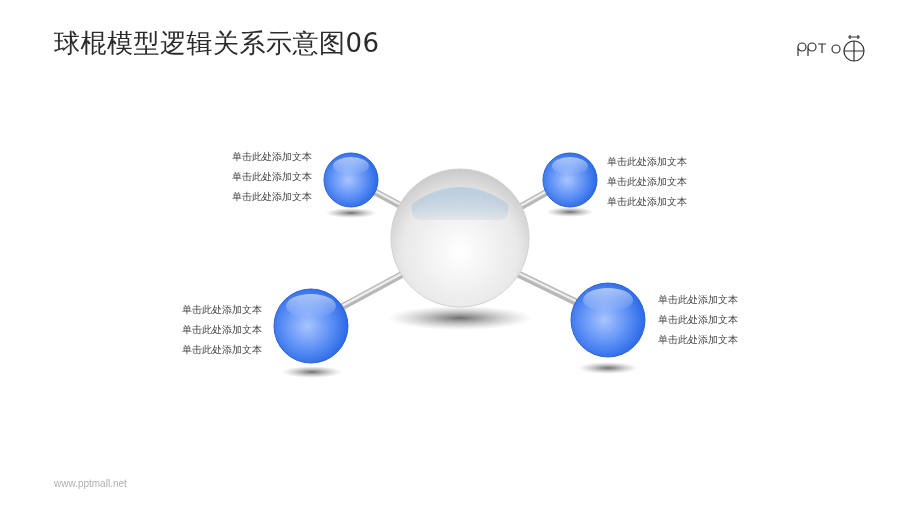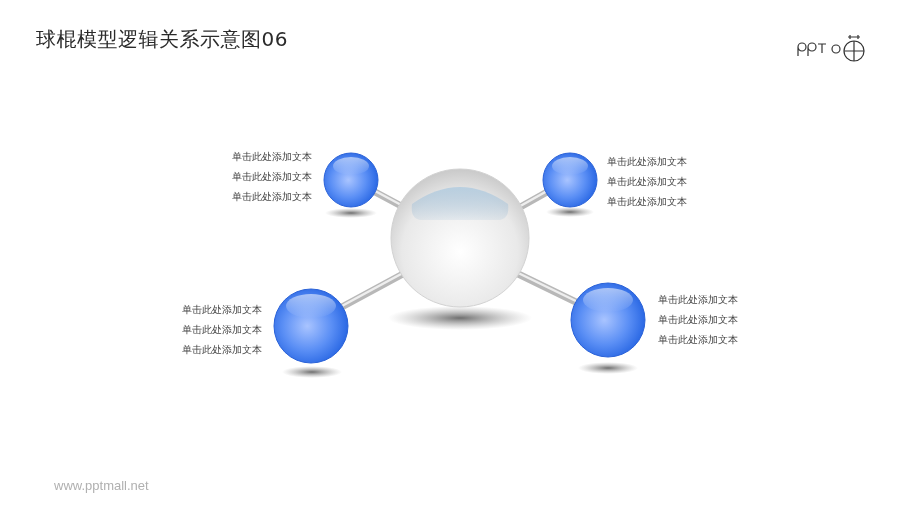--- a/index.html
+++ b/index.html
@@ -1,19 +1,19 @@
 <!DOCTYPE html>
 <html><head>
 <meta charset="utf-8">
 <style>
   html,body{margin:0;padding:0;}
   body{width:900px;height:506px;background:#fff;position:relative;overflow:hidden;font-family:"DejaVu Sans","Liberation Sans",sans-serif;}
-  .title{position:absolute;left:36px;top:26px;font-size:20px;color:#2b2b2b;letter-spacing:0.5px;}
+  .title{position:absolute;left:54px;top:26px;font-size:26px;color:#2b2b2b;letter-spacing:0.5px;}
   .logo{position:absolute;left:796px;top:32px;width:76px;height:34px;}
-  .footer{position:absolute;left:54px;top:478px;font-size:13px;color:#b0b0b0;font-family:"Liberation Sans",sans-serif;}
+  .footer{position:absolute;left:54px;top:478px;font-size:10px;color:#b0b0b0;font-family:"Liberation Sans",sans-serif;}
   .diagram{position:absolute;left:0;top:0;width:900px;height:506px;}
   .label-group{position:absolute;font-size:10px;color:#444;line-height:20px;font-family:Liberation Mono, monospace;}
   .label-group div{white-space:nowrap;}
   .label-group.right-align{text-align:right;}
 </style>
 </head>
 <body>
 
 <div class="title">球棍模型逻辑关系示意图06</div>
 

